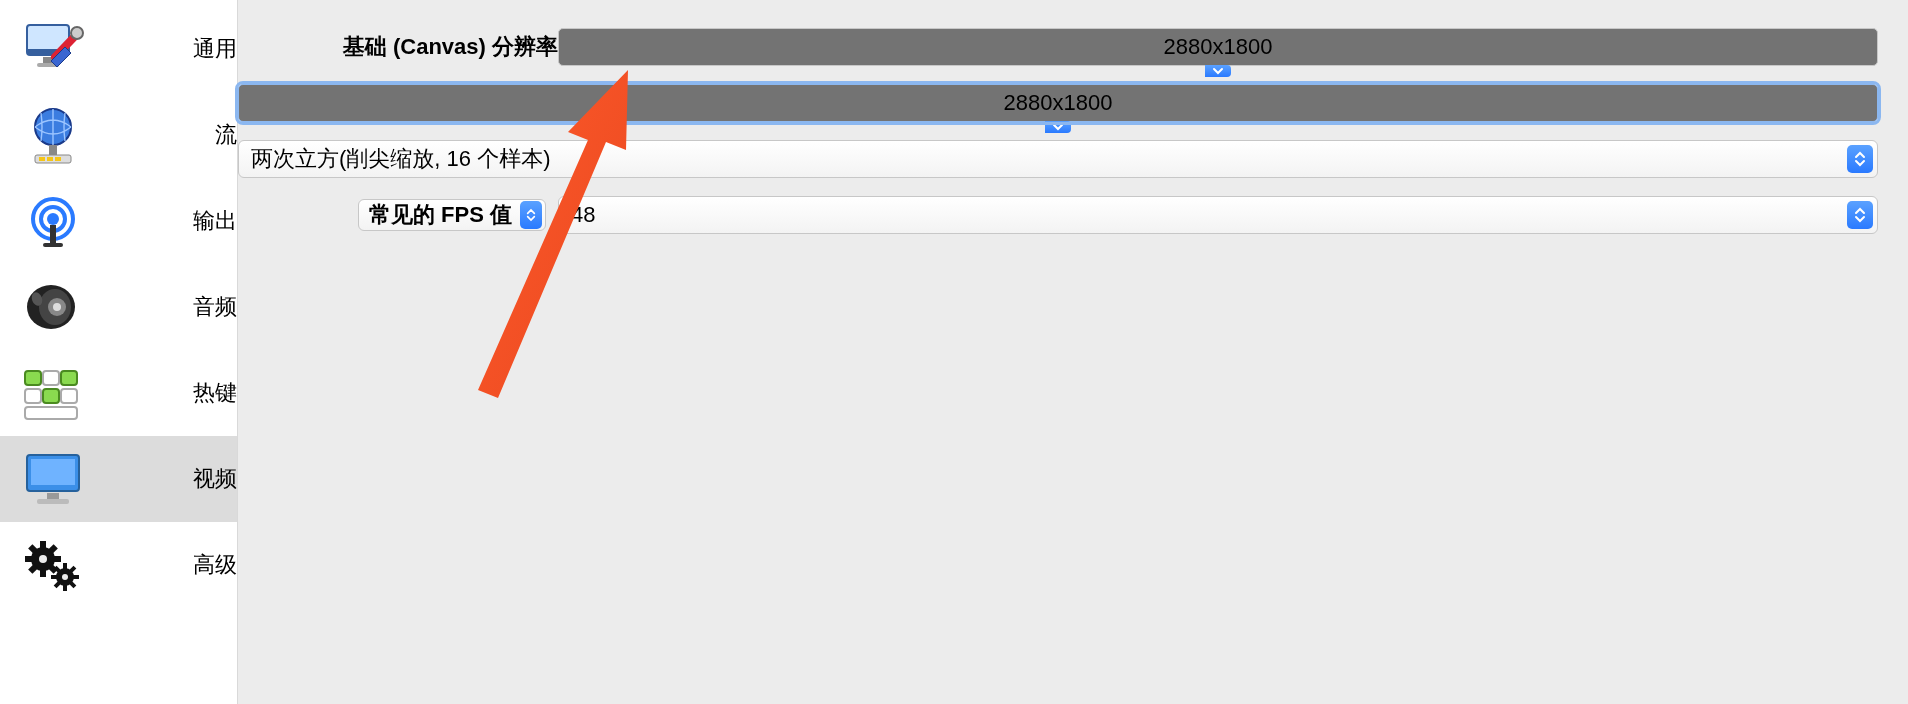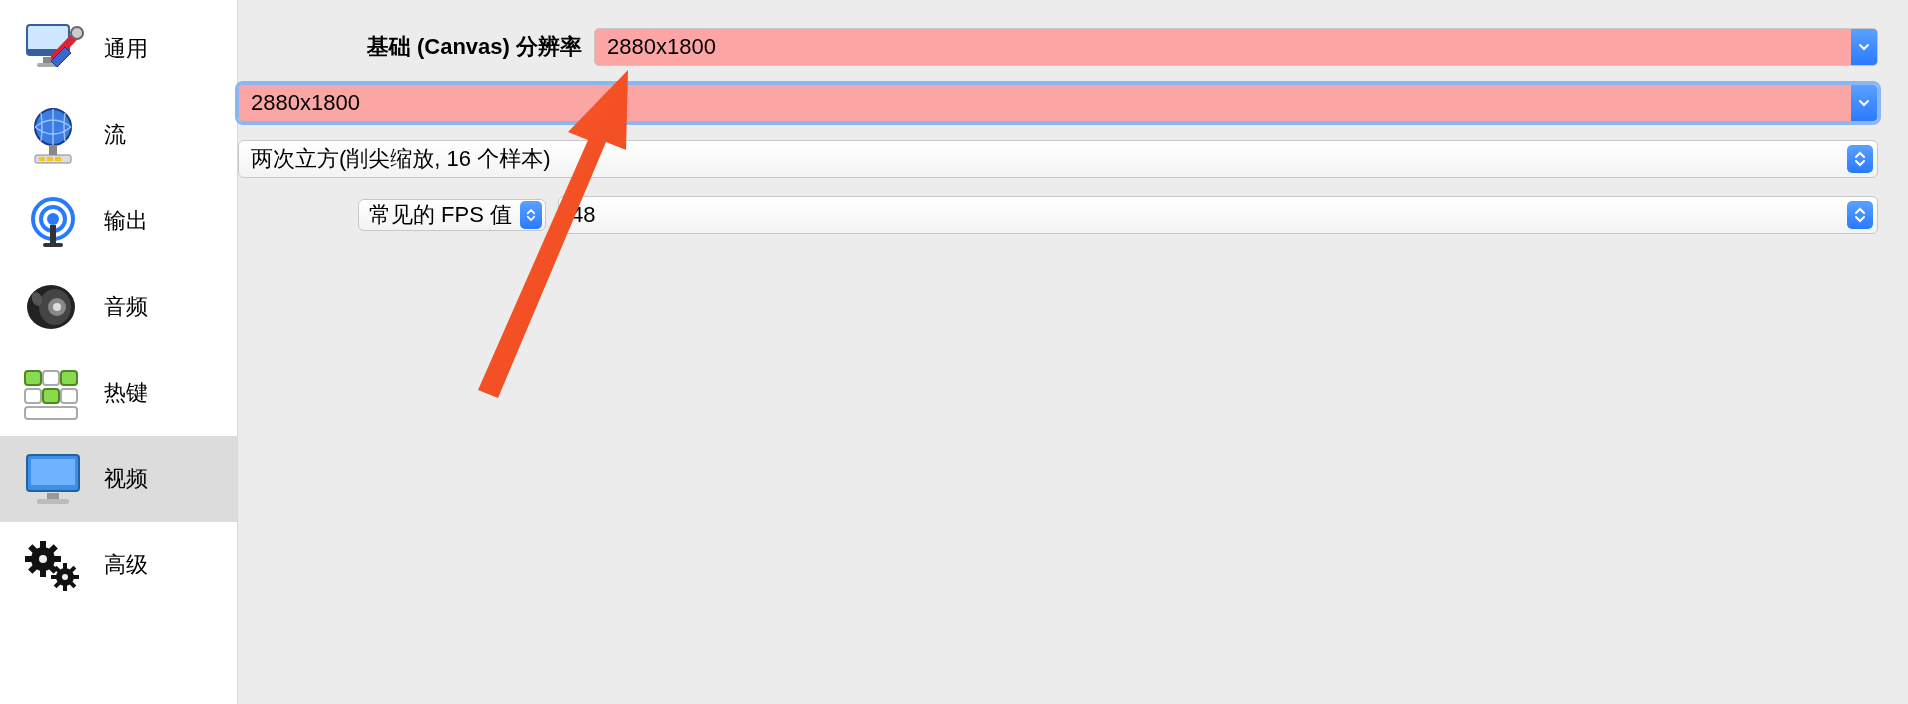--- a/index.html
+++ b/index.html
@@ -22,55 +22,56 @@
     display: flex;
     flex-direction: column;
     padding-top: 6px;
   }
   .sidebar-item {
     display: flex;
     align-items: center;
     height: 86px;
     padding-left: 16px;
     cursor: default;
+    justify-content: space-between;
   }
   .sidebar-item.selected { background: #dcdcdc; }
   .sidebar-icon {
     width: 74px; height: 74px;
     display: flex; align-items: center; justify-content: center;
     flex-shrink: 0;
   }
   .sidebar-label { margin-left: 14px; font-size: 22px; }
   .main {
     flex: 1;
     position: relative;
     padding: 28px 30px 0 0;
   }
   .form-row {
     display: flex;
     align-items: center;
     margin-bottom: 18px;
   }
   .form-label {
-    width: 356px;
+    width: 320px;
     text-align: right;
     font-size: 22px;
-    padding-right: 12px;
     font-weight: 400;
   }
   .form-label.bold { font-weight: 600; }
   .form-field { flex: 1; }
   .combo {
     position: relative;
     display: flex;
     align-items: center;
     height: 38px;
-    background: #fca5a5;
+    background: #737373;
     border: 1px solid #c7c7c7;
     border-radius: 5px;
+    flex-direction: column;
   }
   .combo.focused {
     outline: 3px solid #8bb7f0;
     outline-offset: 0;
     border-color: #8bb7f0;
   }
   .combo-text {
     flex: 1;
     padding: 0 12px;
     font-size: 22px;
@@ -115,20 +116,21 @@
     padding-right: 12px;
   }
   .fps-select {
     display: inline-flex;
     align-items: center;
     height: 32px;
     background: linear-gradient(#ffffff,#f3f3f3);
     border: 1px solid #c7c7c7;
     border-radius: 6px;
     padding-left: 10px;
+    font-weight: bold;
   }
   .fps-select-text { font-size: 22px; line-height: 34px; padding-right: 8px; }
   .fps-select-btn {
     width: 22px; height: 28px;
     margin-right: 3px;
     background: linear-gradient(#5aa1ff,#2a7aff);
     border-radius: 5px; color:#fff;
     display:flex;align-items:center;justify-content:center;
   }
   .arrow-annotation {

